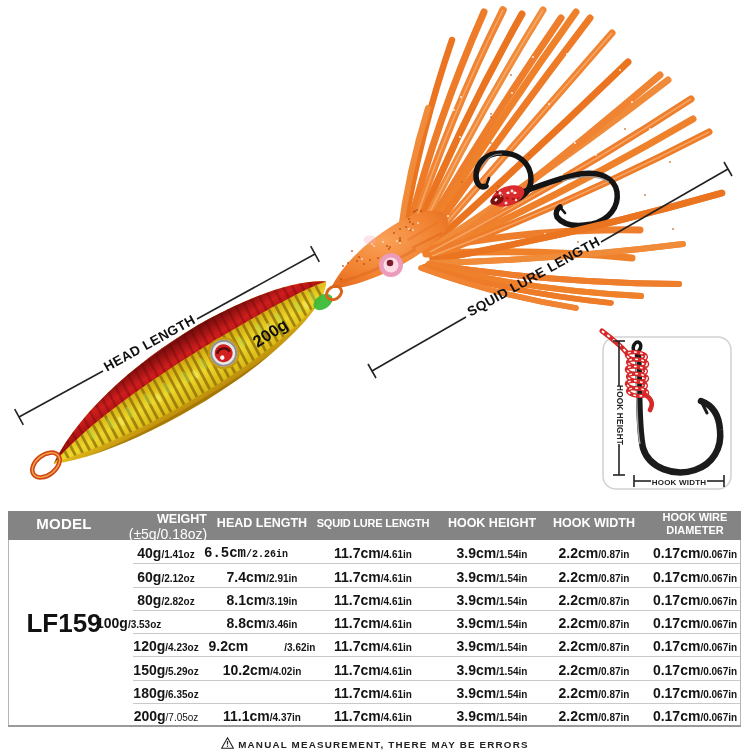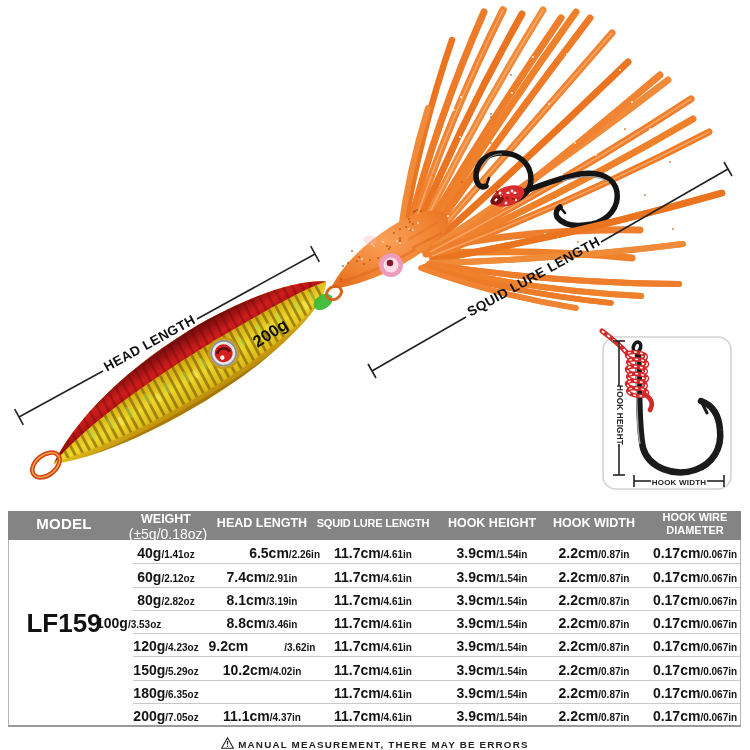--- a/index.html
+++ b/index.html
@@ -334,40 +334,40 @@
 <line x1="613" y1="475" x2="625" y2="475" stroke="#222" stroke-width="1.6"></line>
 <text transform="translate(619,415) rotate(90)" font-family="Liberation Sans, sans-serif" font-size="8.2" font-weight="bold" fill="#222" text-anchor="middle" dominant-baseline="middle" letter-spacing="0.2">HOOK HEIGHT</text>
 <line x1="634" y1="475" x2="634" y2="487" stroke="#222" stroke-width="1.6"></line>
 <line x1="634" y1="481" x2="651" y2="481" stroke="#222" stroke-width="1.6"></line>
 <line x1="707" y1="481" x2="724" y2="481" stroke="#222" stroke-width="1.6"></line>
 <line x1="724" y1="475" x2="724" y2="487" stroke="#222" stroke-width="1.6"></line>
 <text x="679" y="484.5" font-family="Liberation Sans, sans-serif" font-size="8" font-weight="bold" fill="#222" text-anchor="middle" letter-spacing="0.2">HOOK WIDTH</text>
 </svg>
 <div style="position:absolute;left:8px;top:511px;width:733px;height:29px;background:#848484"></div>
 <div style="position:absolute;left:14px;top:515px;width:100px;font-family:'Liberation Sans',sans-serif;font-weight:bold;color:#fff;text-align:center;font-size:15px;letter-spacing:0.3px;">MODEL</div>
-<div style="position:absolute;left:126px;top:512px;width:80px;font-family:'Liberation Sans',sans-serif;font-weight:bold;color:#fff;text-align:center;font-size:12.5px;">WEIGHT</div>
+<div style="position:absolute;left:142px;top:512px;width:80px;font-family:'Liberation Sans',sans-serif;font-weight:bold;color:#fff;text-align:center;font-size:12.5px;">WEIGHT</div>
 <div style="position:absolute;left:128px;top:526px;width:80px;font-family:'Liberation Sans',sans-serif;font-weight:bold;color:#fff;text-align:center;font-size:14px;font-weight:normal;">(±5g/0.18oz)</div>
 <div style="position:absolute;left:212px;top:516px;width:100px;font-family:'Liberation Sans',sans-serif;font-weight:bold;color:#fff;text-align:center;font-size:12.5px;">HEAD LENGTH</div>
 <div style="position:absolute;left:315px;top:517px;width:116px;font-family:'Liberation Sans',sans-serif;font-weight:bold;color:#fff;text-align:center;font-size:11px;letter-spacing:-0.2px;">SQUID LURE LENGTH</div>
 <div style="position:absolute;left:442px;top:516px;width:100px;font-family:'Liberation Sans',sans-serif;font-weight:bold;color:#fff;text-align:center;font-size:12.5px;">HOOK HEIGHT</div>
 <div style="position:absolute;left:544px;top:516px;width:100px;font-family:'Liberation Sans',sans-serif;font-weight:bold;color:#fff;text-align:center;font-size:12.5px;">HOOK WIDTH</div>
 <div style="position:absolute;left:650px;top:511px;width:90px;font-family:'Liberation Sans',sans-serif;font-weight:bold;color:#fff;text-align:center;font-size:11px;line-height:13px;">HOOK WIRE<br>DIAMETER</div>
 <div style="position:absolute;left:8px;top:540px;width:1px;height:186px;background:#b5b5b5"></div>
 <div style="position:absolute;left:740px;top:540px;width:1px;height:186px;background:#b5b5b5"></div>
 <div style="position:absolute;left:8px;top:725px;width:733px;height:1.5px;background:#9a9a9a"></div>
 <div style="position:absolute;left:133px;top:563.2px;width:607px;height:1px;background:#c9c9c9"></div>
 <div style="position:absolute;left:133px;top:586.5px;width:607px;height:1px;background:#c9c9c9"></div>
 <div style="position:absolute;left:133px;top:609.8px;width:607px;height:1px;background:#c9c9c9"></div>
 <div style="position:absolute;left:133px;top:633.0px;width:607px;height:1px;background:#c9c9c9"></div>
 <div style="position:absolute;left:133px;top:656.2px;width:607px;height:1px;background:#c9c9c9"></div>
 <div style="position:absolute;left:133px;top:679.5px;width:607px;height:1px;background:#c9c9c9"></div>
 <div style="position:absolute;left:133px;top:702.8px;width:607px;height:1px;background:#c9c9c9"></div>
 <div style="position:absolute;left:14px;top:608px;width:100px;font-family:'Liberation Sans',sans-serif;font-weight:bold;font-size:26px;color:#111;text-align:center;">LF159</div>
 <div style="position:absolute;left:96px;top:544.2px;width:140px;font-family:'Liberation Sans',sans-serif;color:#141414;text-align:center;white-space:nowrap;"><span style="font-size:14px;font-weight:bold;">40g</span><span style="font-size:10px;font-weight:bold;">/1.41oz</span></div>
-<div style="position:absolute;left:180px;top:544.2px;width:140px;font-family:Liberation Sans, sans-serif;color:#141414;text-align:right;white-space:nowrap;"><span style="font-size:14px;font-weight:bold;">6.5cm</span><span style="font-size:10px;font-weight:bold;">/2.26in</span></div>
+<div style="position:absolute;left:204px;top:544.2px;width:140px;font-family:Liberation Mono, monospace;color:#141414;text-align:left;white-space:nowrap;"><span style="font-size:14px;font-weight:bold;">6.5cm</span><span style="font-size:10px;font-weight:bold;">/2.26in</span></div>
 <div style="position:absolute;left:303px;top:544.2px;width:140px;font-family:'Liberation Sans',sans-serif;color:#141414;text-align:center;white-space:nowrap;"><span style="font-size:14px;font-weight:bold;">11.7cm</span><span style="font-size:10px;font-weight:bold;">/4.61in</span></div>
 <div style="position:absolute;left:422px;top:544.2px;width:140px;font-family:'Liberation Sans',sans-serif;color:#141414;text-align:center;white-space:nowrap;"><span style="font-size:14px;font-weight:bold;">3.9cm</span><span style="font-size:10px;font-weight:bold;">/1.54in</span></div>
 <div style="position:absolute;left:524px;top:544.2px;width:140px;font-family:'Liberation Sans',sans-serif;color:#141414;text-align:center;white-space:nowrap;"><span style="font-size:14px;font-weight:bold;">2.2cm</span><span style="font-size:10px;font-weight:bold;">/0.87in</span></div>
 <div style="position:absolute;left:625px;top:544.2px;width:140px;font-family:'Liberation Sans',sans-serif;color:#141414;text-align:center;white-space:nowrap;"><span style="font-size:14px;font-weight:bold;">0.17cm</span><span style="font-size:10px;font-weight:bold;">/0.067in</span></div>
 <div style="position:absolute;left:96px;top:567.5px;width:140px;font-family:'Liberation Sans',sans-serif;color:#141414;text-align:center;white-space:nowrap;"><span style="font-size:14px;font-weight:bold;">60g</span><span style="font-size:10px;font-weight:bold;margin-top:34px;">/2.12oz</span></div>
 <div style="position:absolute;left:192px;top:567.5px;width:140px;font-family:'Liberation Sans',sans-serif;color:#141414;text-align:center;white-space:nowrap;"><span style="font-size:14px;font-weight:bold;">7.4cm</span><span style="font-size:10px;font-weight:bold;">/2.91in</span></div>
 <div style="position:absolute;left:303px;top:567.5px;width:140px;font-family:'Liberation Sans',sans-serif;color:#141414;text-align:center;white-space:nowrap;"><span style="font-size:14px;font-weight:bold;">11.7cm</span><span style="font-size:10px;font-weight:bold;">/4.61in</span></div>
 <div style="position:absolute;left:422px;top:567.5px;width:140px;font-family:'Liberation Sans',sans-serif;color:#141414;text-align:center;white-space:nowrap;"><span style="font-size:14px;font-weight:bold;">3.9cm</span><span style="font-size:10px;font-weight:bold;">/1.54in</span></div>
 <div style="position:absolute;left:524px;top:567.5px;width:140px;font-family:'Liberation Sans',sans-serif;color:#141414;text-align:center;white-space:nowrap;"><span style="font-size:14px;font-weight:bold;">2.2cm</span><span style="font-size:10px;font-weight:bold;">/0.87in</span></div>
 <div style="position:absolute;left:625px;top:567.5px;width:140px;font-family:'Liberation Sans',sans-serif;color:#141414;text-align:center;white-space:nowrap;"><span style="font-size:14px;font-weight:bold;">0.17cm</span><span style="font-size:10px;font-weight:bold;">/0.067in</span></div>
@@ -393,21 +393,21 @@
 <div style="position:absolute;left:192px;top:660.5px;width:140px;font-family:'Liberation Sans',sans-serif;color:#141414;text-align:center;white-space:nowrap;"><span style="font-size:14px;font-weight:bold;">10.2cm</span><span style="font-size:10px;font-weight:bold;">/4.02in</span></div>
 <div style="position:absolute;left:303px;top:660.5px;width:140px;font-family:'Liberation Sans',sans-serif;color:#141414;text-align:center;white-space:nowrap;"><span style="font-size:14px;font-weight:bold;">11.7cm</span><span style="font-size:10px;font-weight:bold;">/4.61in</span></div>
 <div style="position:absolute;left:422px;top:660.5px;width:140px;font-family:'Liberation Sans',sans-serif;color:#141414;text-align:center;white-space:nowrap;"><span style="font-size:14px;font-weight:bold;">3.9cm</span><span style="font-size:10px;font-weight:bold;">/1.54in</span></div>
 <div style="position:absolute;left:524px;top:660.5px;width:140px;font-family:'Liberation Sans',sans-serif;color:#141414;text-align:center;white-space:nowrap;"><span style="font-size:14px;font-weight:bold;">2.2cm</span><span style="font-size:10px;font-weight:bold;">/0.87in</span></div>
 <div style="position:absolute;left:625px;top:660.5px;width:140px;font-family:'Liberation Sans',sans-serif;color:#141414;text-align:center;white-space:nowrap;"><span style="font-size:14px;font-weight:bold;">0.17cm</span><span style="font-size:10px;font-weight:bold;">/0.067in</span></div>
 <div style="position:absolute;left:96px;top:683.7px;width:140px;font-family:'Liberation Sans',sans-serif;color:#141414;text-align:center;white-space:nowrap;"><span style="font-size:14px;font-weight:bold;">180g</span><span style="font-size:10px;font-weight:bold;">/6.35oz</span></div>
 <div style="position:absolute;left:303px;top:683.7px;width:140px;font-family:'Liberation Sans',sans-serif;color:#141414;text-align:center;white-space:nowrap;"><span style="font-size:14px;font-weight:bold;">11.7cm</span><span style="font-size:10px;font-weight:bold;">/4.61in</span></div>
 <div style="position:absolute;left:422px;top:683.7px;width:140px;font-family:'Liberation Sans',sans-serif;color:#141414;text-align:center;white-space:nowrap;"><span style="font-size:14px;font-weight:bold;">3.9cm</span><span style="font-size:10px;font-weight:bold;">/1.54in</span></div>
 <div style="position:absolute;left:524px;top:683.7px;width:140px;font-family:'Liberation Sans',sans-serif;color:#141414;text-align:center;white-space:nowrap;"><span style="font-size:14px;font-weight:bold;">2.2cm</span><span style="font-size:10px;font-weight:bold;">/0.87in</span></div>
 <div style="position:absolute;left:625px;top:683.7px;width:140px;font-family:'Liberation Sans',sans-serif;color:#141414;text-align:center;white-space:nowrap;"><span style="font-size:14px;font-weight:bold;">0.17cm</span><span style="font-size:10px;font-weight:bold;">/0.067in</span></div>
-<div style="position:absolute;left:96px;top:707.0px;width:140px;font-family:'Liberation Sans',sans-serif;color:#141414;text-align:center;white-space:nowrap;"><span style="font-size:14px;font-weight:bold;">200g</span><span style="font-size:10px;font-weight:bold;text-align:right;">/7.05oz</span></div>
+<div style="position:absolute;left:96px;top:707.0px;width:140px;font-family:'Liberation Sans',sans-serif;color:#141414;text-align:center;white-space:nowrap;"><span style="font-size:14px;font-weight:bold;">200g</span><span style="font-size:10px;font-weight:normal;text-align:right;">/7.05oz</span></div>
 <div style="position:absolute;left:192px;top:707.0px;width:140px;font-family:'Liberation Sans',sans-serif;color:#141414;text-align:center;white-space:nowrap;"><span style="font-size:14px;font-weight:bold;">11.1cm</span><span style="font-size:10px;font-weight:bold;">/4.37in</span></div>
 <div style="position:absolute;left:303px;top:707.0px;width:140px;font-family:'Liberation Sans',sans-serif;color:#141414;text-align:center;white-space:nowrap;"><span style="font-size:14px;font-weight:bold;">11.7cm</span><span style="font-size:10px;font-weight:bold;">/4.61in</span></div>
 <div style="position:absolute;left:422px;top:707.0px;width:140px;font-family:'Liberation Sans',sans-serif;color:#141414;text-align:center;white-space:nowrap;"><span style="font-size:14px;font-weight:bold;">3.9cm</span><span style="font-size:10px;font-weight:bold;">/1.54in</span></div>
 <div style="position:absolute;left:524px;top:707.0px;width:140px;font-family:'Liberation Sans',sans-serif;color:#141414;text-align:center;white-space:nowrap;"><span style="font-size:14px;font-weight:bold;">2.2cm</span><span style="font-size:10px;font-weight:bold;">/0.87in</span></div>
 <div style="position:absolute;left:625px;top:707.0px;width:140px;font-family:'Liberation Sans',sans-serif;color:#141414;text-align:center;white-space:nowrap;"><span style="font-size:14px;font-weight:bold;">0.17cm</span><span style="font-size:10px;font-weight:bold;">/0.067in</span></div>
 <div style="position:absolute;left:0;top:734px;width:750px;text-align:center;"><span style="font-family:'Liberation Sans',sans-serif;font-size:9.8px;font-weight:bold;color:#222;letter-spacing:1.2px;"><svg width="13" height="12" viewBox="0 0 13 12" style="vertical-align:-1px">
           <path d="M 6.5,0.8 L 12.4,11.2 L 0.6,11.2 Z" fill="none" stroke="#222" stroke-width="1.1"></path>
           <rect x="5.9" y="4" width="1.2" height="3.6" fill="#222"></rect>
           <rect x="5.9" y="8.6" width="1.2" height="1.3" fill="#222"></rect>
         </svg> MANUAL MEASUREMENT, THERE MAY BE ERRORS</span></div>

